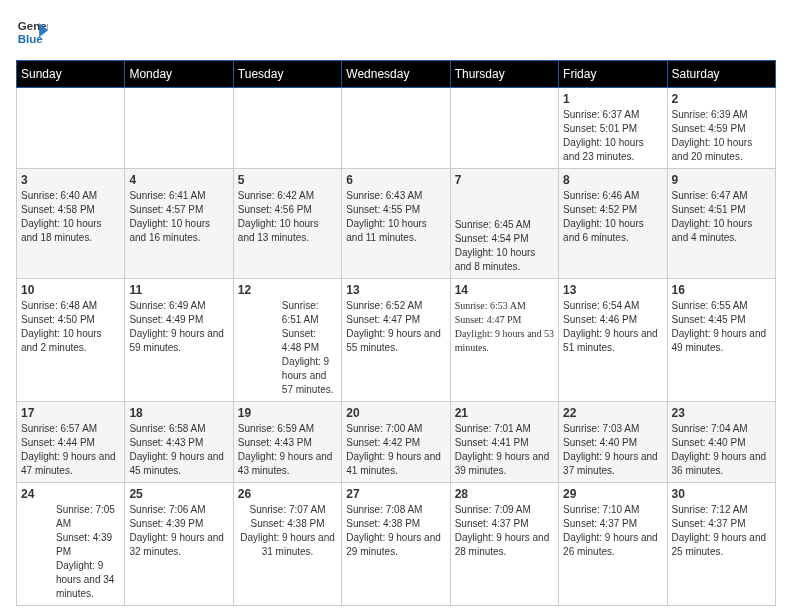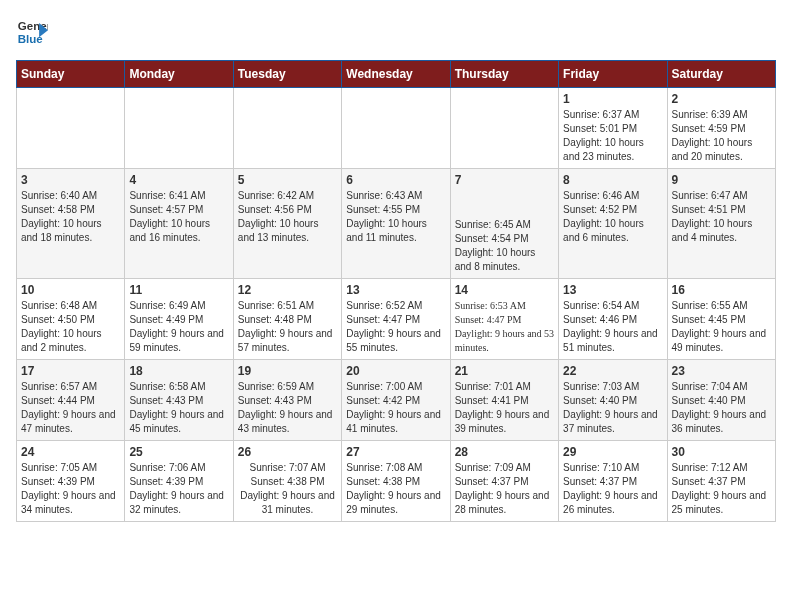--- a/index.html
+++ b/index.html
@@ -36,24 +36,24 @@
     .location {
       font-size: 14px;
       color: #555;
     }
     table {
       width: 100%;
       border-collapse: collapse;
       table-layout: fixed;
     }
     thead tr th {
-      background-color: #7f1d1d;
+      background-color: #000000;
       color: #fff;
       font-size: 12px;
-      font-weight: bold;
+      font-weight: normal;
       padding: 6px 4px;
       text-align: left;
       border: 1px solid #1a5a9f;
     }
     tbody tr td {
       border: 1px solid #ccc;
       vertical-align: top;
       padding: 4px 4px;
       font-size: 10px;
       color: #333;
@@ -176,21 +176,21 @@
 Daylight: 10 hours and 2 minutes.</div>
         </td>
         <td>
           <div class="day-number">11</div>
           <div class="day-info" style="white-space: pre-line;">Sunrise: 6:49 AM
 Sunset: 4:49 PM
 Daylight: 9 hours and 59 minutes.</div>
         </td>
         <td>
           <div class="day-number">12</div>
-          <div class="day-info" style="white-space: pre-line;">Sunrise: 6:51 AM
+          <div class="day-info" style="white-space: pre-line; margin-left: 44px;">Sunrise: 6:51 AM
 Sunset: 4:48 PM
 Daylight: 9 hours and 57 minutes.</div>
         </td>
         <td>
           <div class="day-number">13</div>
           <div class="day-info" style="white-space: pre-line;">Sunrise: 6:52 AM
 Sunset: 4:47 PM
 Daylight: 9 hours and 55 minutes.</div>
         </td>
         <td>
@@ -252,21 +252,21 @@
         <td>
           <div class="day-number">23</div>
           <div class="day-info" style="white-space: pre-line;">Sunrise: 7:04 AM
 Sunset: 4:40 PM
 Daylight: 9 hours and 36 minutes.</div>
         </td>
       </tr>
       <tr>
         <td>
           <div class="day-number">24</div>
-          <div class="day-info" style="white-space: pre-line;">Sunrise: 7:05 AM
+          <div class="day-info" style="white-space: pre-line; margin-left: 35px;">Sunrise: 7:05 AM
 Sunset: 4:39 PM
 Daylight: 9 hours and 34 minutes.</div>
         </td>
         <td>
           <div class="day-number">25</div>
           <div class="day-info" style="white-space: pre-line;">Sunrise: 7:06 AM
 Sunset: 4:39 PM
 Daylight: 9 hours and 32 minutes.</div>
         </td>
         <td>

